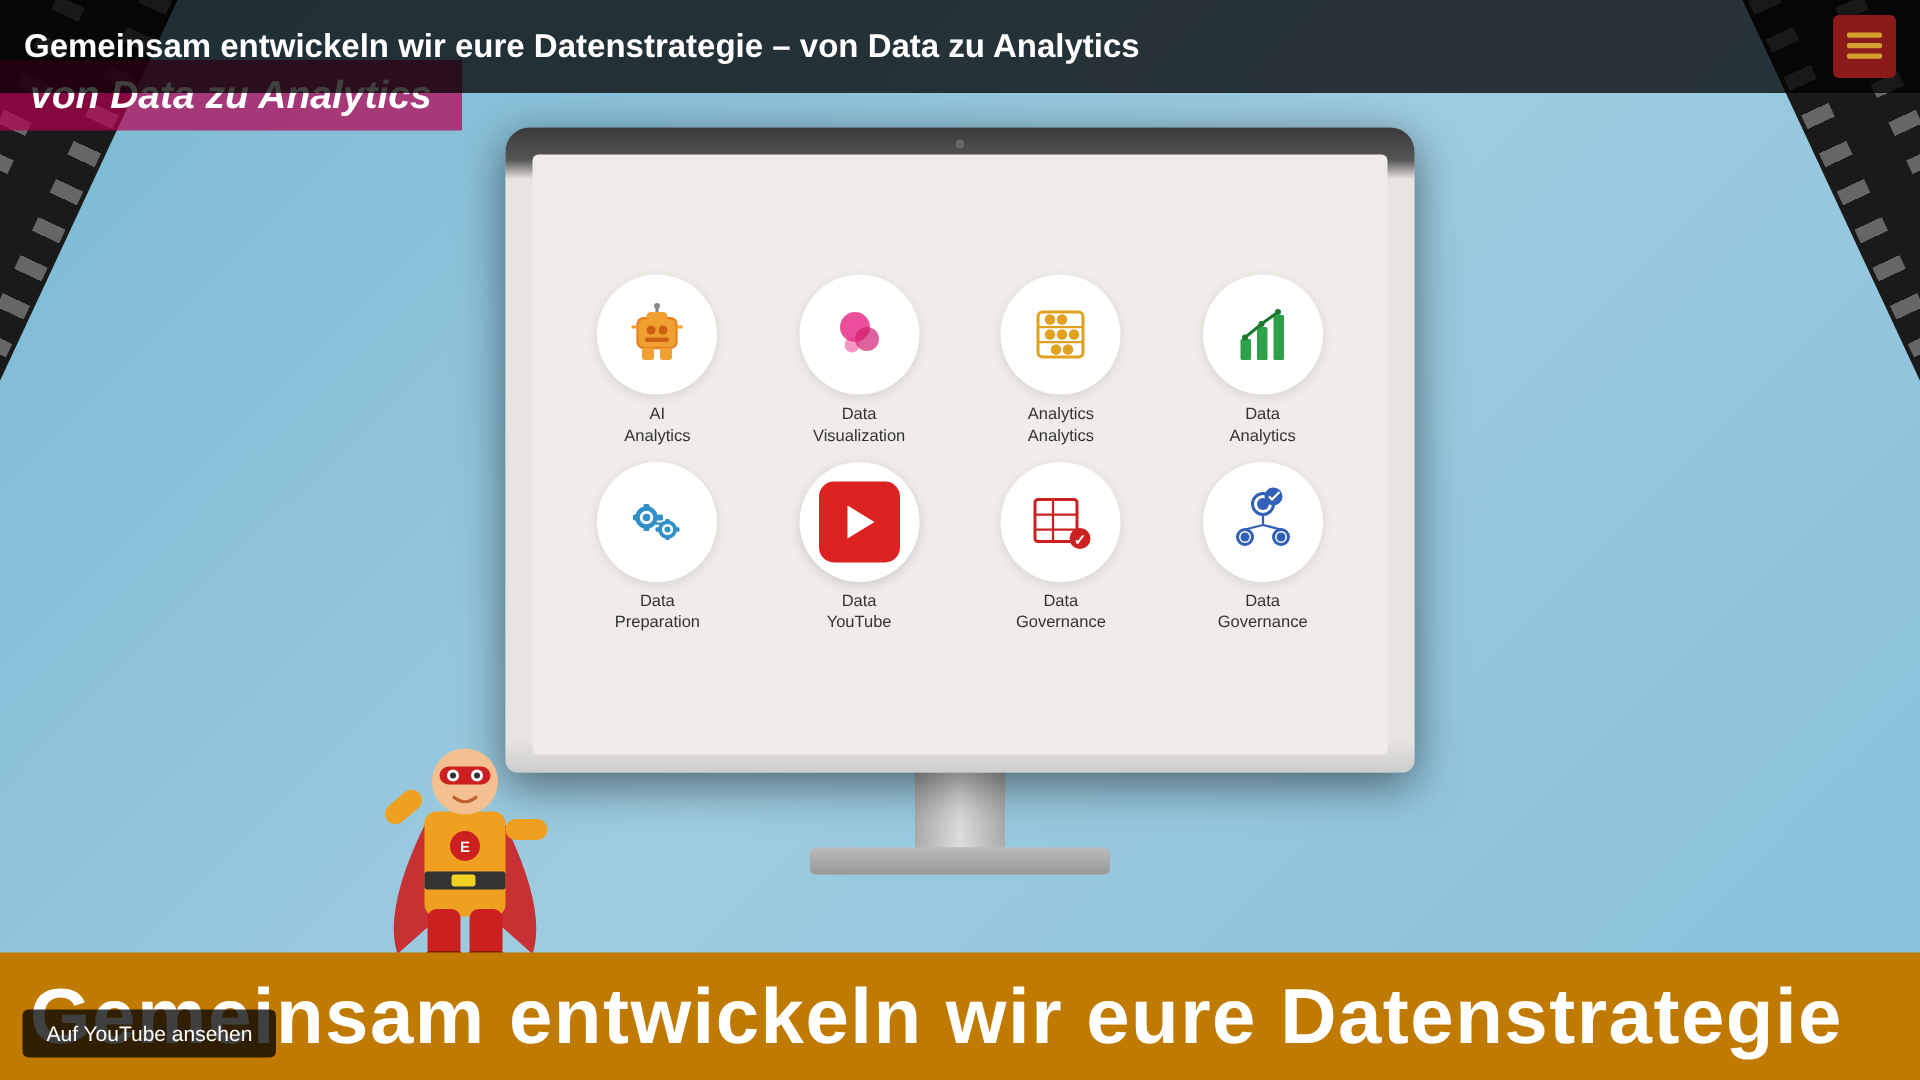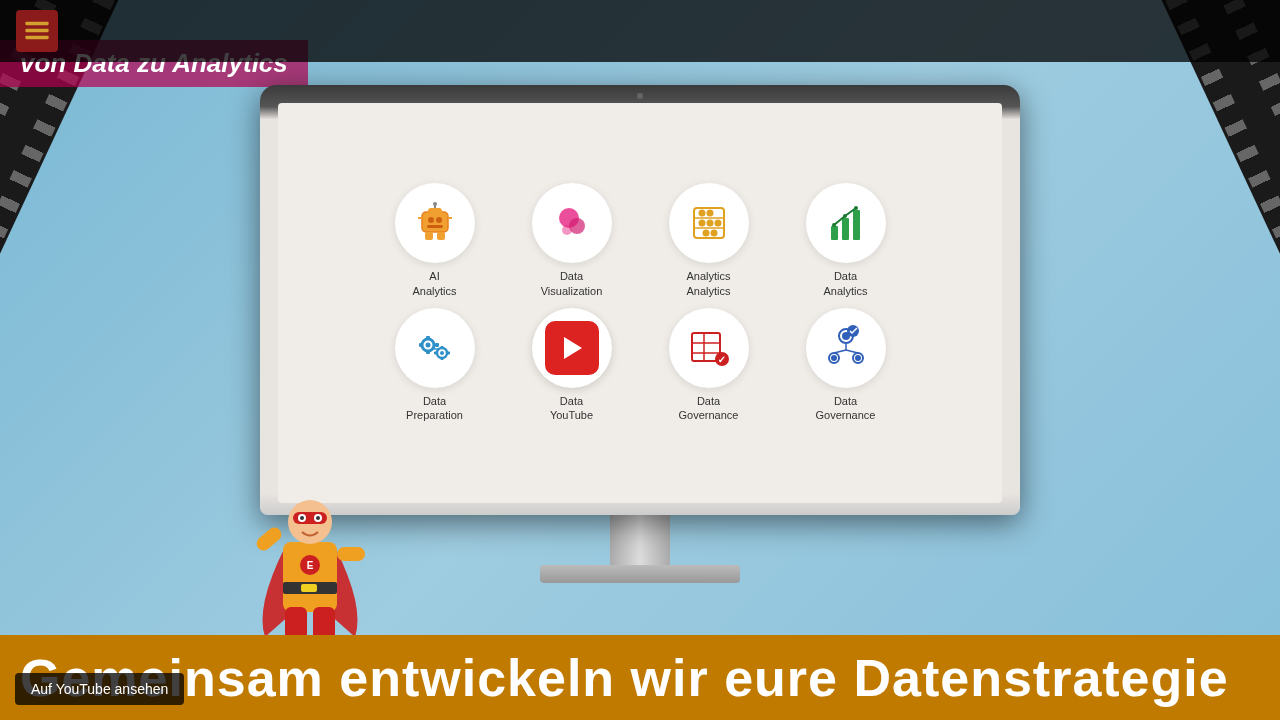--- a/index.html
+++ b/index.html
@@ -75,21 +75,21 @@
       position: absolute;
       top: 85px;
       left: 50%;
       transform: translateX(-50%);
       display: flex;
       flex-direction: column;
       align-items: center;
       z-index: 6;
     }
     .monitor-frame {
-      width: 760px;
+      width: 606px;
       height: 430px;
       background: linear-gradient(180deg, #3a3a3a 0%, #555 5%, #e8e4e0 8%, #e8e4e0 95%, #ccc 100%);
       border-radius: 16px 16px 8px 8px;
       padding: 18px 18px 12px 18px;
       box-shadow: 0 8px 30px rgba(0,0,0,0.5);
       position: relative;
     }
     .monitor-screen {
       width: 100%;
       height: 100%;
@@ -349,20 +349,21 @@
 <body>
 
 <div class="bg"></div>
 
 <div class="fs-left"></div>
 <div class="fs-left2"></div>
 <div class="fs-right"></div>
 <div class="fs-right2"></div>
 
 <div class="top-bar">
+  <span class="top-title">Gemeinsam entwickeln wir eure Datenstrategie – von Data zu Analytics</span>
   <div class="top-icon">
     <svg viewBox="0 0 24 24">
       <rect x="2" y="4" width="20" height="3" rx="1"></rect>
       <rect x="2" y="10" width="20" height="3" rx="1"></rect>
       <rect x="2" y="16" width="20" height="3" rx="1"></rect>
     </svg>
   </div>
 </div>
 
 <div class="subtitle-overlay">

